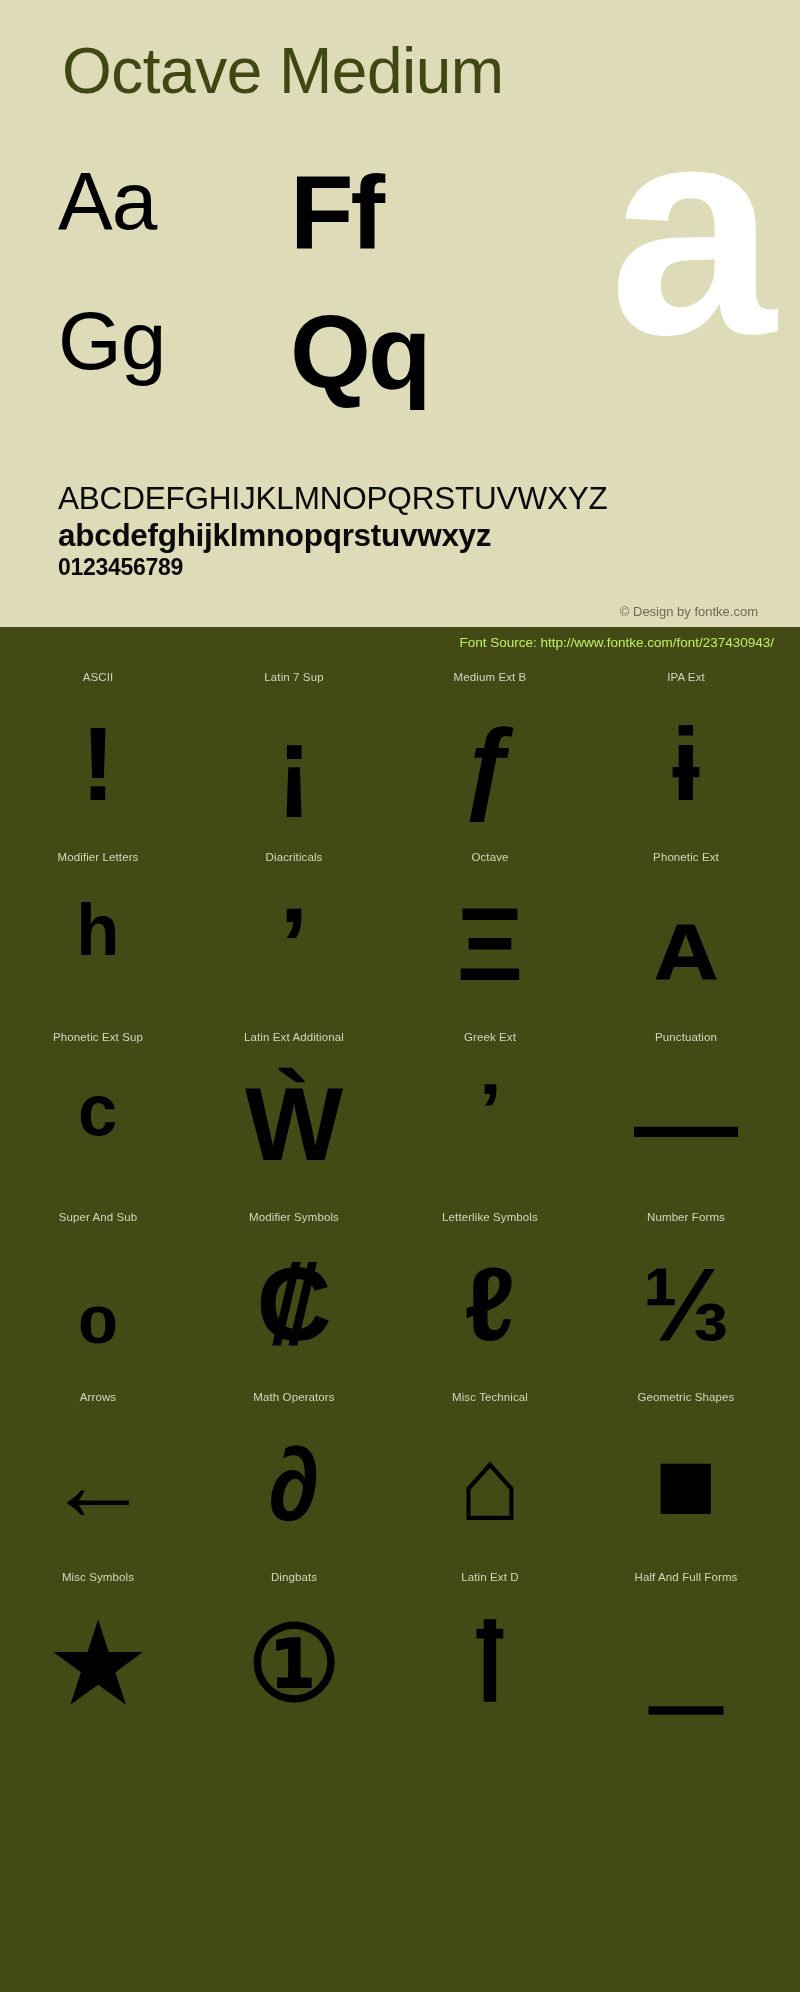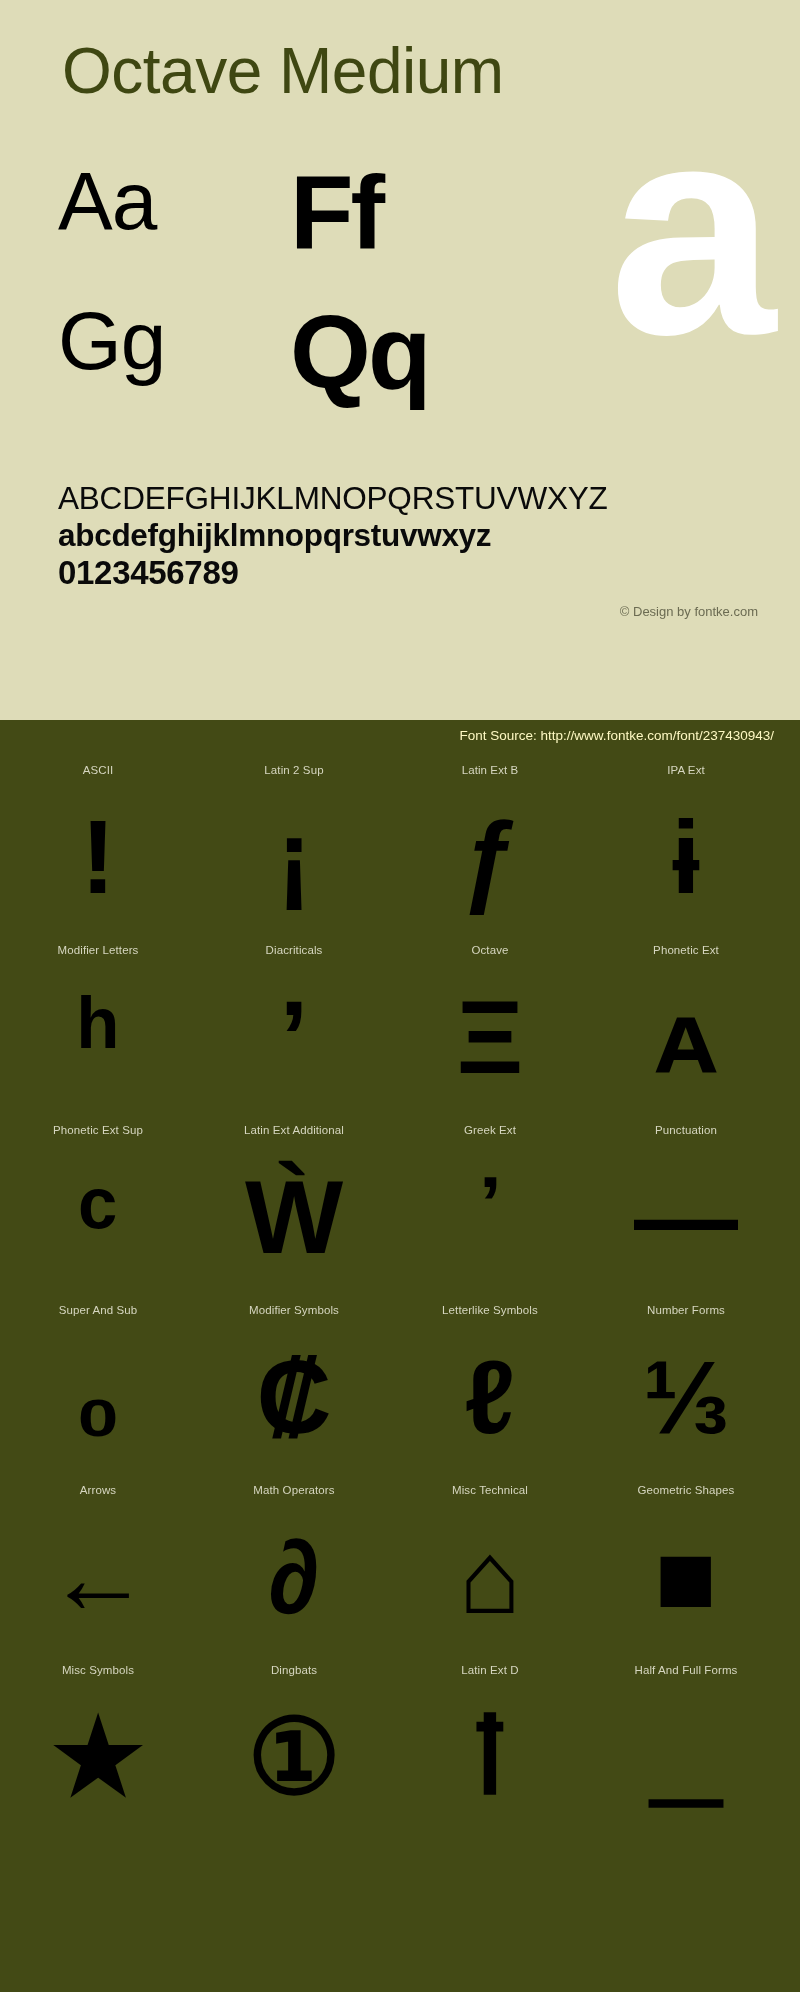--- a/index.html
+++ b/index.html
@@ -11,21 +11,21 @@
     height: 1992px;
     overflow: hidden;
     font-family: "Liberation Sans", sans-serif;
     background: #434a15;
   }
 
   
   .specimen-top {
     position: relative;
     width: 800px;
-    height: 720px;
+    height: 627px;
     background: #dedcb8;
     box-sizing: border-box;
     overflow: hidden;
   }
 
   .font-title {
     position: absolute;
     left: 62px;
     top: 38px;
     font-size: 64px;
@@ -85,21 +85,21 @@
     font-size: 31.5px;
     font-weight: 400;
     letter-spacing: -0.2px;
   }
   .alpha-lower {
     font-size: 31.5px;
     font-weight: 700;
     letter-spacing: -0.3px;
   }
   .alpha-digits {
-    font-size: 33px;
+    font-size: 23px;
     font-weight: 700;
     letter-spacing: -0.3px;
   }
 
   .copyright-line {
     position: absolute;
     right: 42px;
     top: 604px;
     font-size: 13px;
     color: #6b6b52;
@@ -114,21 +114,21 @@
     background: #434a15;
     box-sizing: border-box;
     overflow: hidden;
   }
 
   .source-line {
     position: absolute;
     right: 26px;
     top: 8px;
     font-size: 13.5px;
-    color: #fef9c3;
+    color: #bef264;
     white-space: nowrap;
     text-align: right;
   }
 
   .block-grid {
     position: absolute;
     left: 0;
     top: 36px;
     width: 784px;
     display: grid;
@@ -197,25 +197,25 @@
 <div class="specimen-bottom">
 
   <div class="source-line">Font Source: http://www.fontke.com/font/237430943/</div>
 
   <div class="block-grid">
       <div class="block-cell">
         <div class="block-label">ASCII</div>
         <div class="block-glyph" style="font-size: 104px;">!</div>
       </div>
       <div class="block-cell">
-        <div class="block-label">Latin 2 Sup</div>
+        <div class="block-label">Latin 7 Sup</div>
         <div class="block-glyph" style="font-size: 104px;">¡</div>
       </div>
       <div class="block-cell">
-        <div class="block-label">Latin Ext B</div>
+        <div class="block-label">Medium Ext B</div>
         <div class="block-glyph" style="font-size: 104px;">ƒ</div>
       </div>
       <div class="block-cell">
         <div class="block-label">IPA Ext</div>
         <div class="block-glyph" style="font-size: 104px;">ɨ</div>
       </div>
       <div class="block-cell">
         <div class="block-label">Modifier Letters</div>
         <div class="block-glyph" style="font-size: 104px;">ʰ</div>
       </div>

